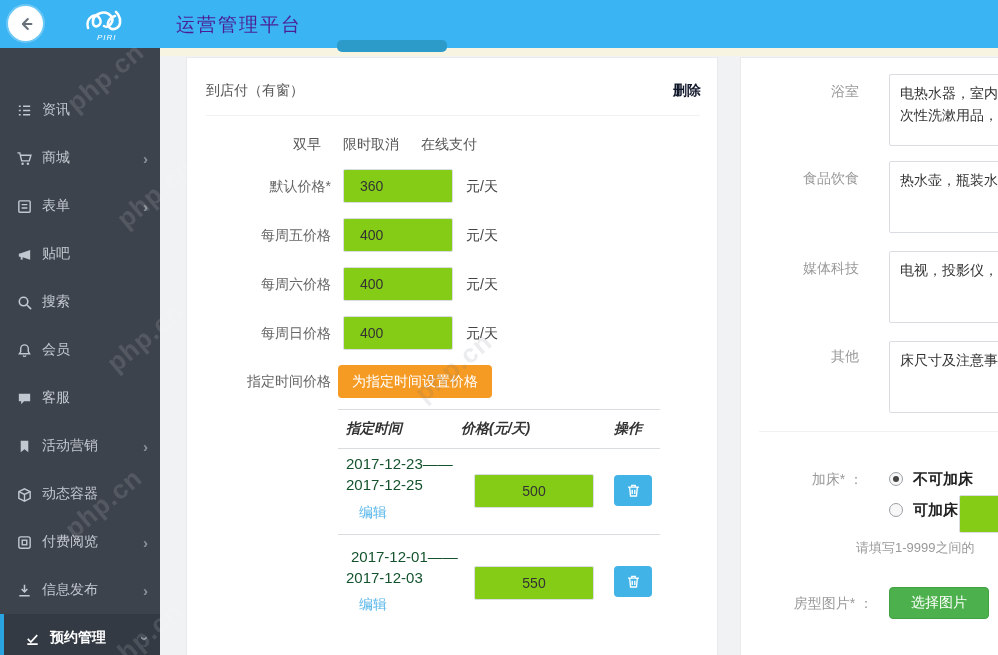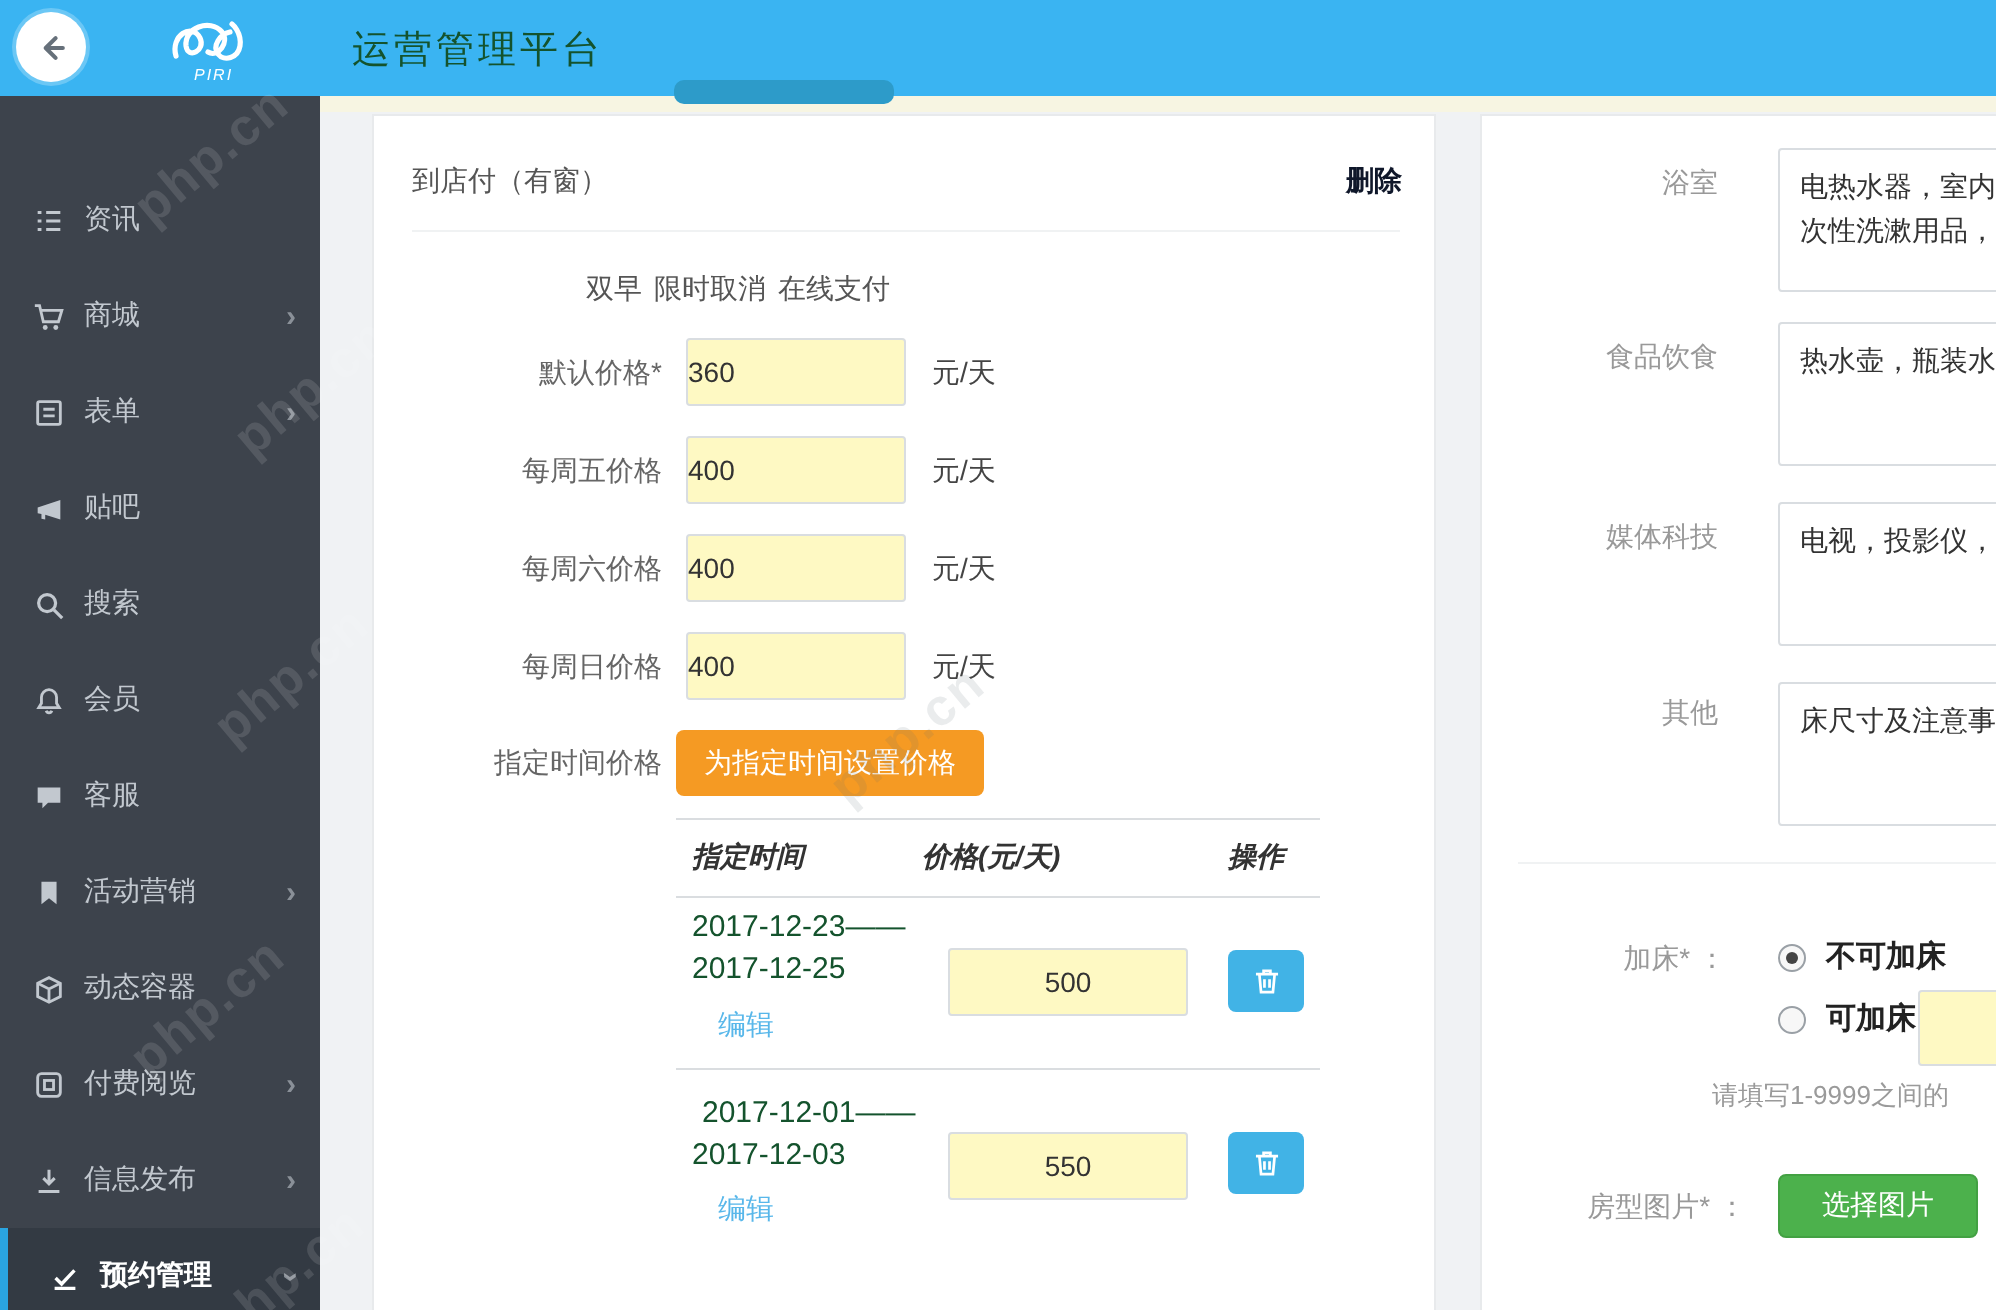--- a/index.html
+++ b/index.html
@@ -5,45 +5,45 @@
   html,body{margin:0;padding:0;}
   body{font-family:"Liberation Sans","DejaVu Sans",sans-serif;}
   .screen{position:relative;width:998px;height:655px;overflow:hidden;background:#f0f2f4;}
   .abs{position:absolute;}
 
   
   .header{position:absolute;left:0;top:0;width:998px;height:48px;background:#3ab4f2;z-index:5;}
   .back-btn{position:absolute;left:8px;top:6px;width:35px;height:35px;border-radius:50%;background:#fff;display:flex;align-items:center;justify-content:center;cursor:pointer;box-shadow:0 0 0 2px rgba(255,255,255,.25);}
   .logo-swirl{position:absolute;left:84px;top:6px;}
   .logo-sub{position:absolute;left:97px;top:33px;font-size:8px;font-style:italic;color:#fff;letter-spacing:1px;}
-  .app-title{position:absolute;left:176px;top:12px;font-size:19px;color:#14532d;letter-spacing:2px;}
+  .app-title{position:absolute;left:176px;top:12px;font-size:19px;color:#4c1d95;letter-spacing:2px;}
   .scroll-sliver{position:absolute;left:337px;top:40px;width:110px;height:12px;background:#2d9bc9;border-radius:5px;z-index:6;}
   .cream-strip{position:absolute;left:160px;top:48px;width:838px;height:8px;background:#f7f5e2;z-index:1;}
 
   
   .sidebar{position:absolute;left:0;top:48px;width:160px;height:607px;background:#3d434c;z-index:4;}
   .side-item{position:absolute;left:0;width:160px;height:48px;display:flex;align-items:center;padding:0 12px 0 16px;box-sizing:border-box;color:#c2c8cf;font-size:14px;cursor:pointer;}
   .side-item .s-icon{width:17px;height:17px;margin-right:9px;display:inline-flex;flex:none;}
   .side-item svg{width:100%;height:100%;}
   .s-chev{margin-left:auto;color:#8a9098;font-size:15px;font-weight:bold;}
   .s-chev.down{transform:rotate(90deg);}
   .side-item.active{background:#333a43;border-left:4px solid #2aa4e0;padding-left:20px;color:#fff;font-weight:bold;}
 
   
   .card{position:absolute;background:#fff;border:1px solid #e8eaec;box-sizing:border-box;z-index:2;}
   #card-main{left:186px;top:57px;width:532px;height:600px;}
   #card-right{left:740px;top:57px;width:280px;height:600px;border-right:none;}
 
   .panel-title{position:absolute;left:19px;top:24px;font-size:14px;color:#555;}
   .link-blue{color:#0f172a;font-size:14px;cursor:pointer;text-decoration:none;font-weight:bold;}
   .divider{position:absolute;height:1px;background:#f0f2f3;}
-  .tag-row{position:absolute;left:106px;top:78px;display:flex;gap:6px;font-size:14px;color:#555;}
+  .tag-row{position:absolute;left:106px;top:78px;display:flex;gap:22px;font-size:14px;color:#555;}
 
   .f-label{position:absolute;left:0;width:144px;text-align:right;font-size:14px;color:#666;line-height:34px;}
-  .txt{position:absolute;border:1px solid #d9dde1;border-radius:2px;font-size:14px;color:#333;box-sizing:border-box;padding:0 0;background:#fef9c3;outline:none;font-family:inherit;}
+  .txt{position:absolute;border:1px solid #d9dde1;border-radius:2px;font-size:14px;color:#333;box-sizing:border-box;padding:0 16px;background:#84cc16;outline:none;font-family:inherit;}
   .unit{position:absolute;left:279px;font-size:14px;color:#444;line-height:34px;}
 
   .btn-orange{position:absolute;left:151px;top:307px;width:154px;height:33px;background:#f59a23;border:none;border-radius:4px;color:#fff;font-size:14px;cursor:pointer;font-family:inherit;}
   .btn-green{position:absolute;left:148px;top:529px;width:100px;height:32px;background:#4cb14c;border:1px solid #43a143;border-radius:4px;color:#fff;font-size:14px;cursor:pointer;font-family:inherit;}
 
   .tline{position:absolute;left:151px;width:322px;height:1px;background:#dadde0;}
   .th{position:absolute;font-size:14px;font-weight:bold;color:#333;font-style:italic;}
   .tdate{position:absolute;font-size:15px;color:#14532d;}
   .tedit{position:absolute;font-size:14px;color:#58b7ea;cursor:pointer;}
   .btn-trash{position:absolute;width:38px;height:31px;background:#41b3e6;border:none;border-radius:4px;cursor:pointer;display:flex;align-items:center;justify-content:center;}

